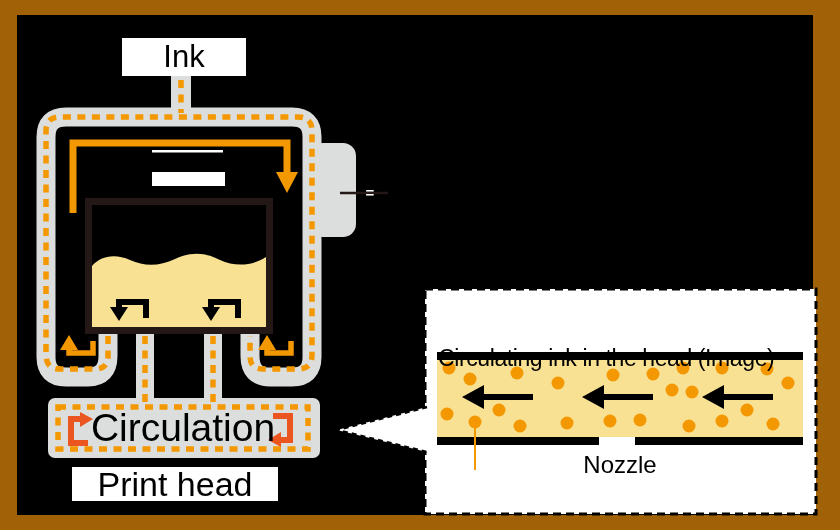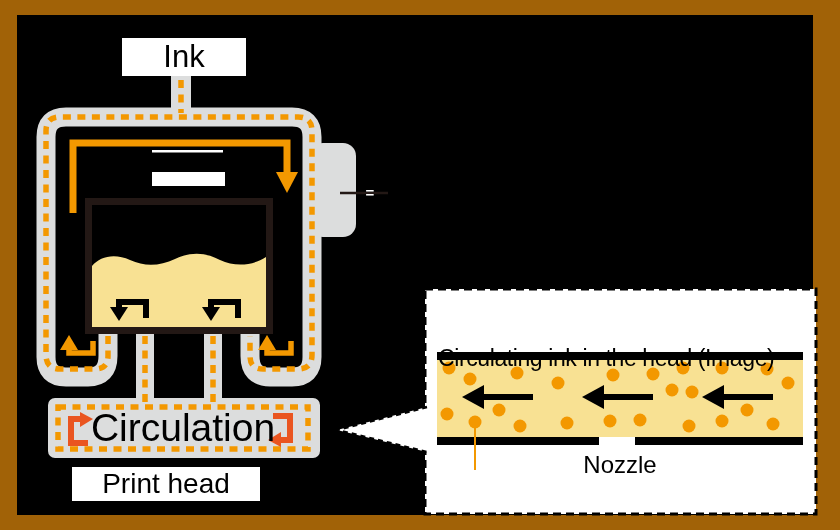--- a/index.html
+++ b/index.html
@@ -128,21 +128,21 @@
       </g>
 
     <line x1="475" y1="424" x2="475" y2="470" stroke="#F39800" stroke-width="2"></line>
   </svg>
 
   <div class="txt whitebox" style="left:122px;top:38px;width:124px;height:38px;font-size:31px;">Ink</div>
 
 
   <div class="txt" style="left:93px;top:410px;width:180px;height:36px;font-size:39px;">Circulation</div>
 
-  <div class="txt whitebox" style="left:72px;top:467px;width:188px;height:34px;font-size:28px;">Print head</div>
+  <div class="txt whitebox" style="left:72px;top:467px;width:206px;height:34px;font-size:34px;">Print head</div>
 
   <div class="txt" style="left:362px;top:184px;width:16px;height:16px;font-size:15px;font-weight:bold;color:#fff;">=</div>
 
   <div class="txt left-align" style="left:438px;top:299px;width:372px;height:30px;font-size:23px;letter-spacing:-0.4px;">Circulating ink in the head (Image)</div>
 
   <div class="txt" style="left:572px;top:451px;width:96px;height:28px;font-size:24px;text-align:center;">Nozzle</div>
 
 </div>
 
 </body></html>

